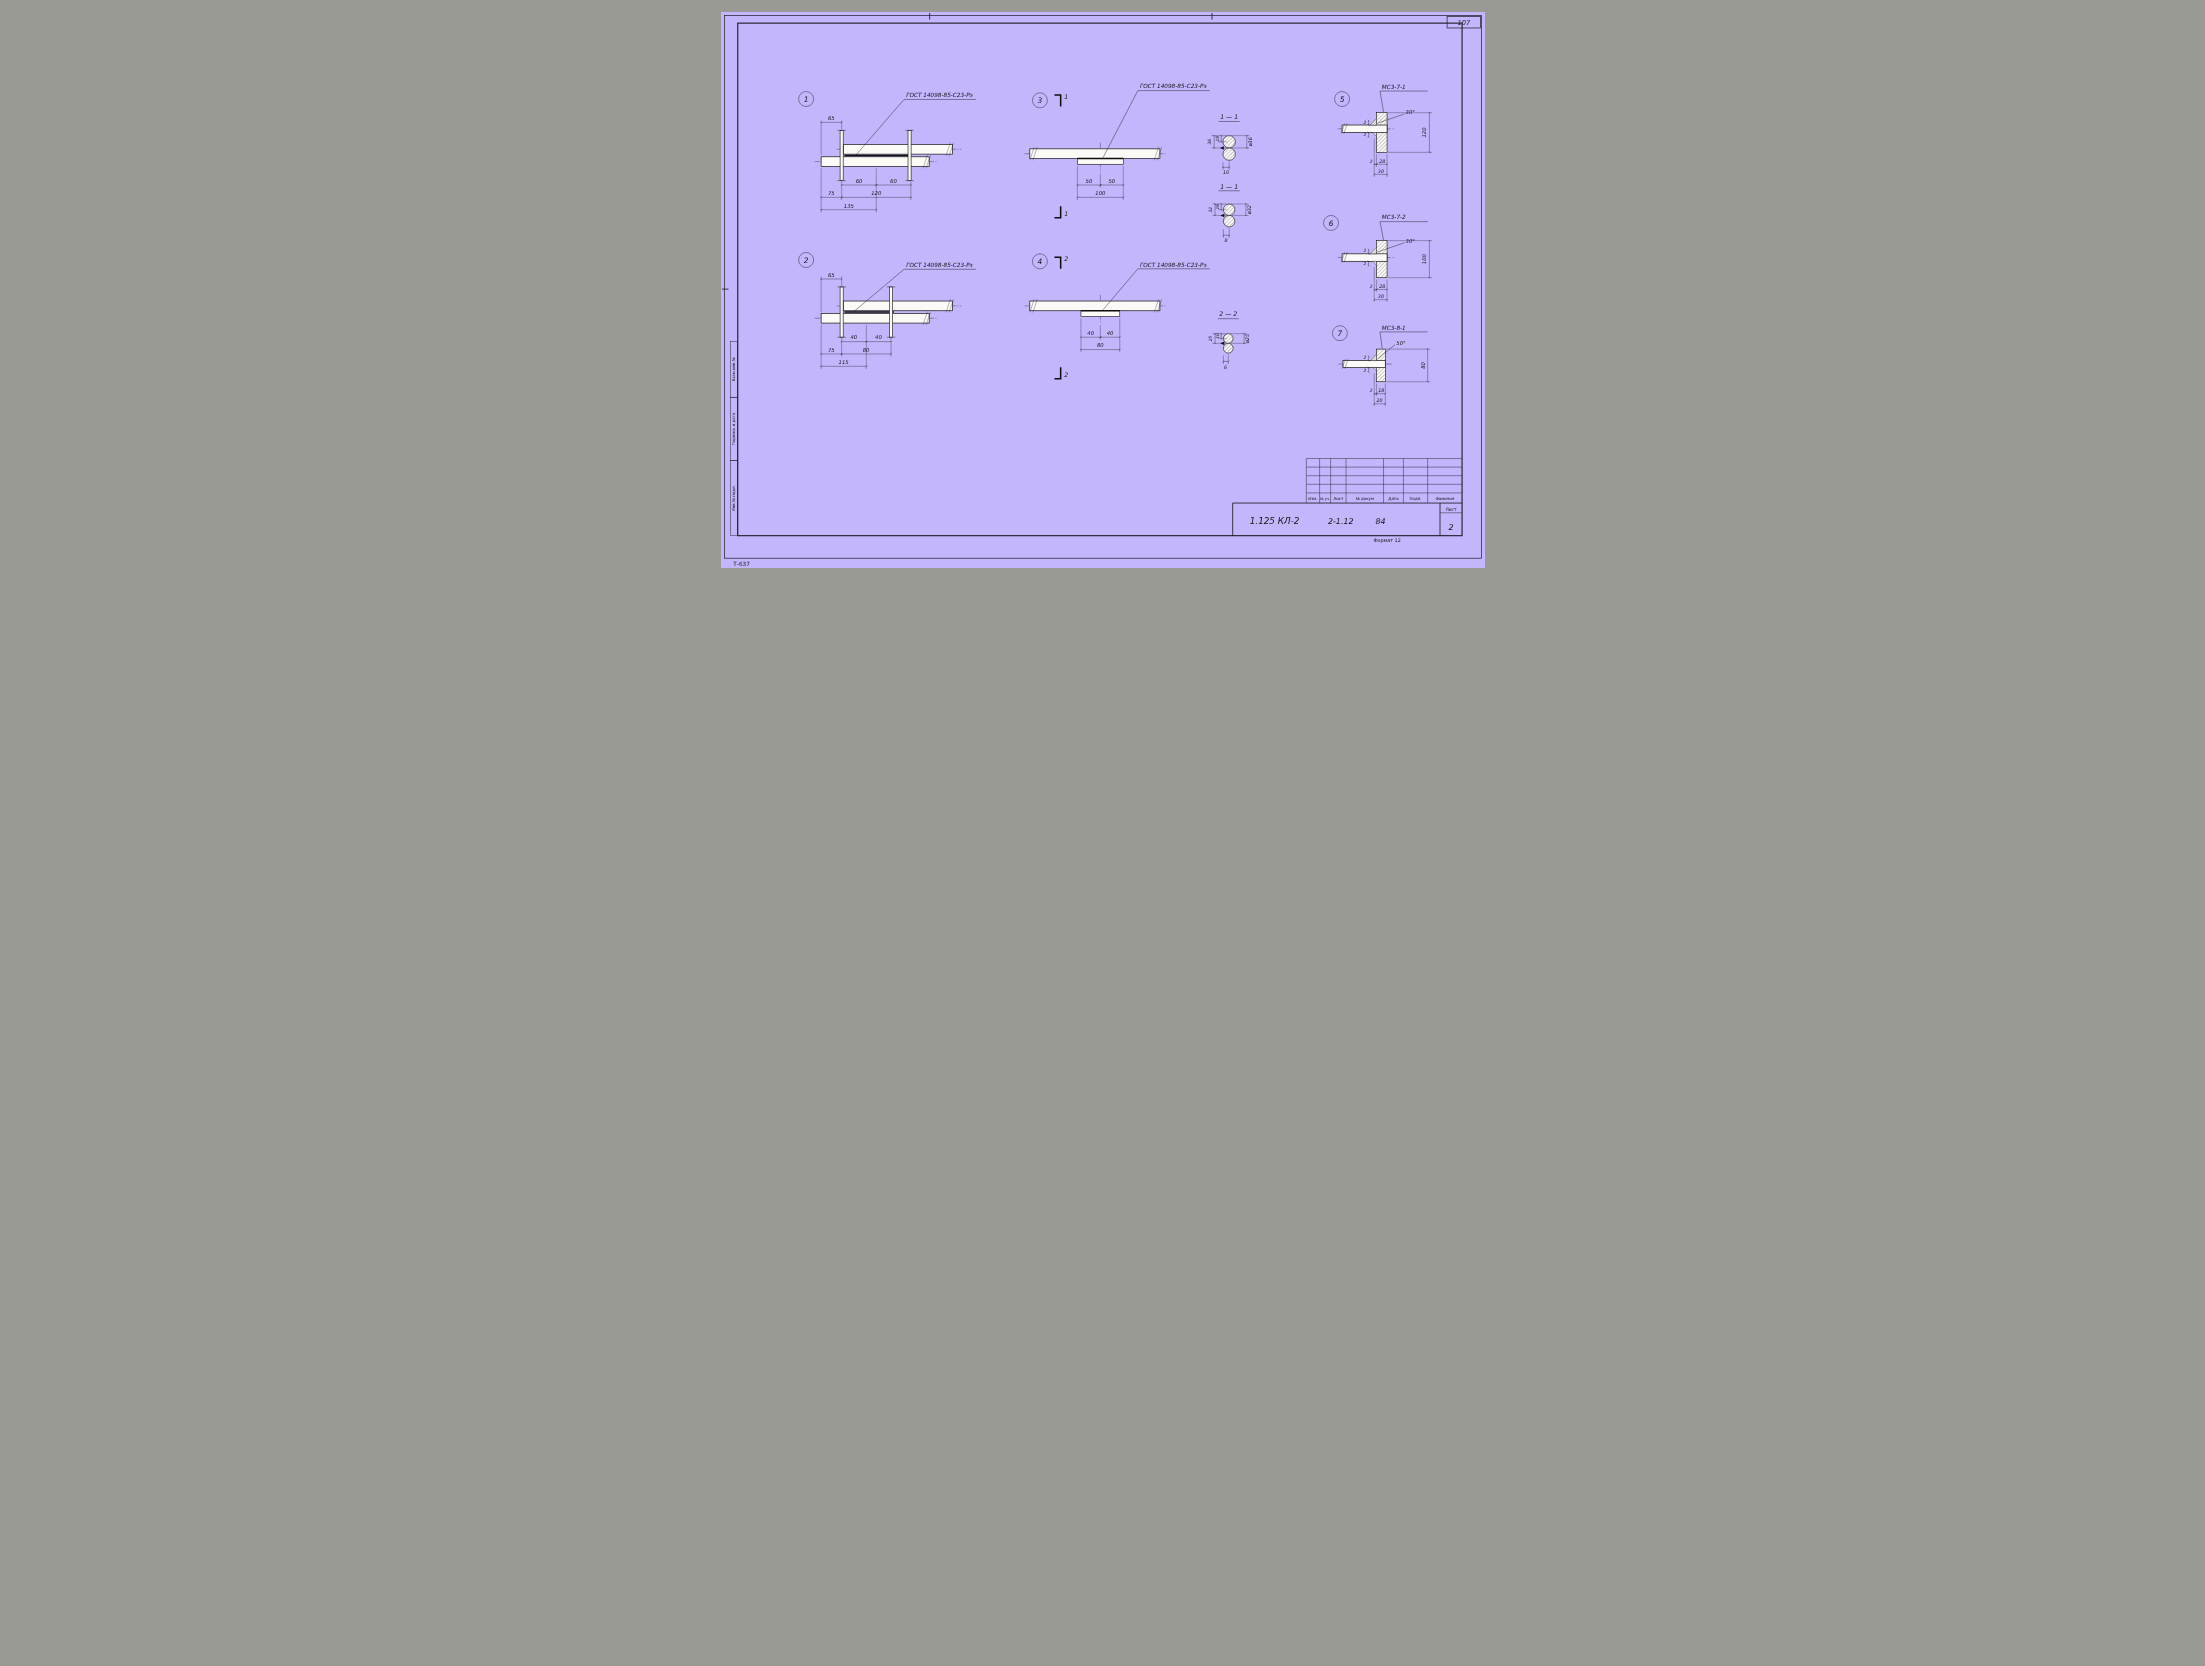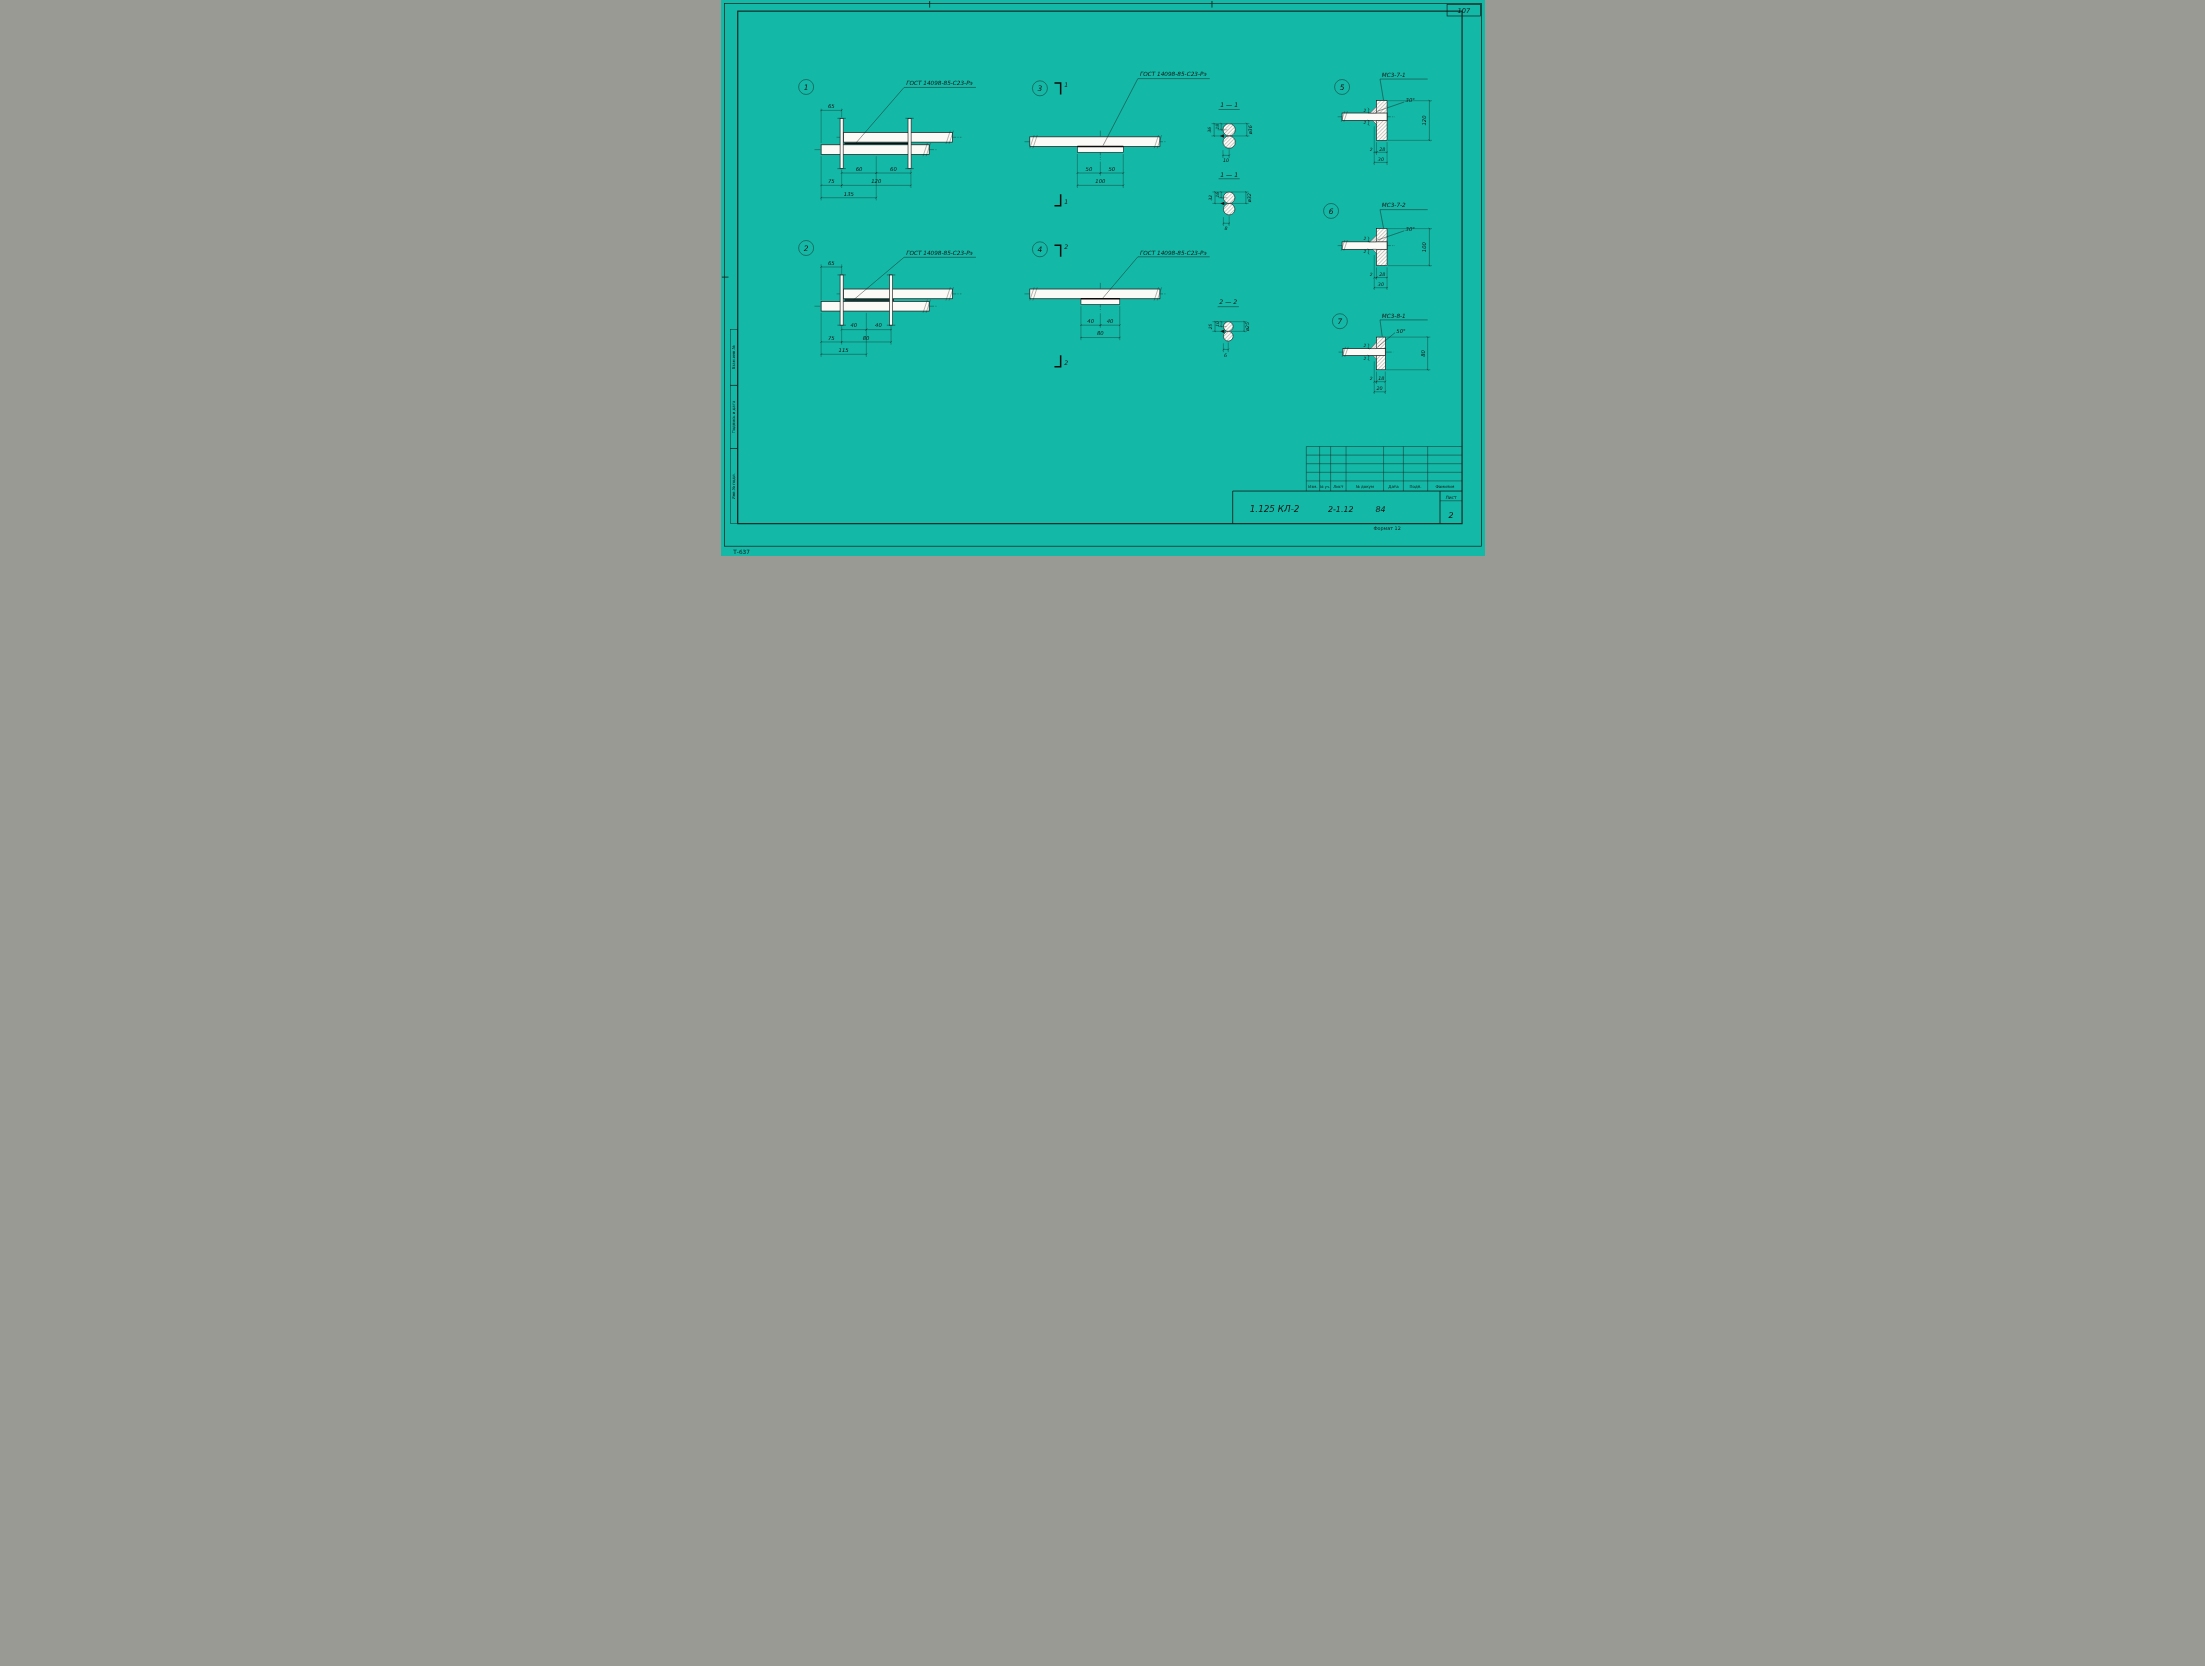--- a/index.html
+++ b/index.html
@@ -1,16 +1,16 @@
 <!DOCTYPE html>
 <html style="font-size:7px"><head>
 <meta charset="utf-8">
 <style>
   html,body { margin:0; padding:0; background:#9a9a94; }
-  .sheet { width:764px; height:556px; background:#14b8a6; margin:0 auto; position:relative;text-align:center; }
+  .sheet { width:764px; height:556px; background:#c4b5fd; margin:12px auto; position:relative;text-align:center; }
   svg { display:block; }
   svg text { font-family:"DejaVu Sans", sans-serif; fill:#161616; }
   .it  { font-style:italic; }
   .mid { text-anchor:middle; }
   .end { text-anchor:end; }
   .s8  { font-size:8px; }  .s9  { font-size:9px; }  .s10 { font-size:10px; }
   .s11 { font-size:11px; } .s12 { font-size:12px; } .s13 { font-size:13px; }
   .s14 { font-size:14px; } .s15 { font-size:15px; } .s17 { font-size:17px; }
   .s18 { font-size:18px; } .s20 { font-size:20px; }
   .ln   { stroke:#161616; stroke-width:1; fill:none; }

